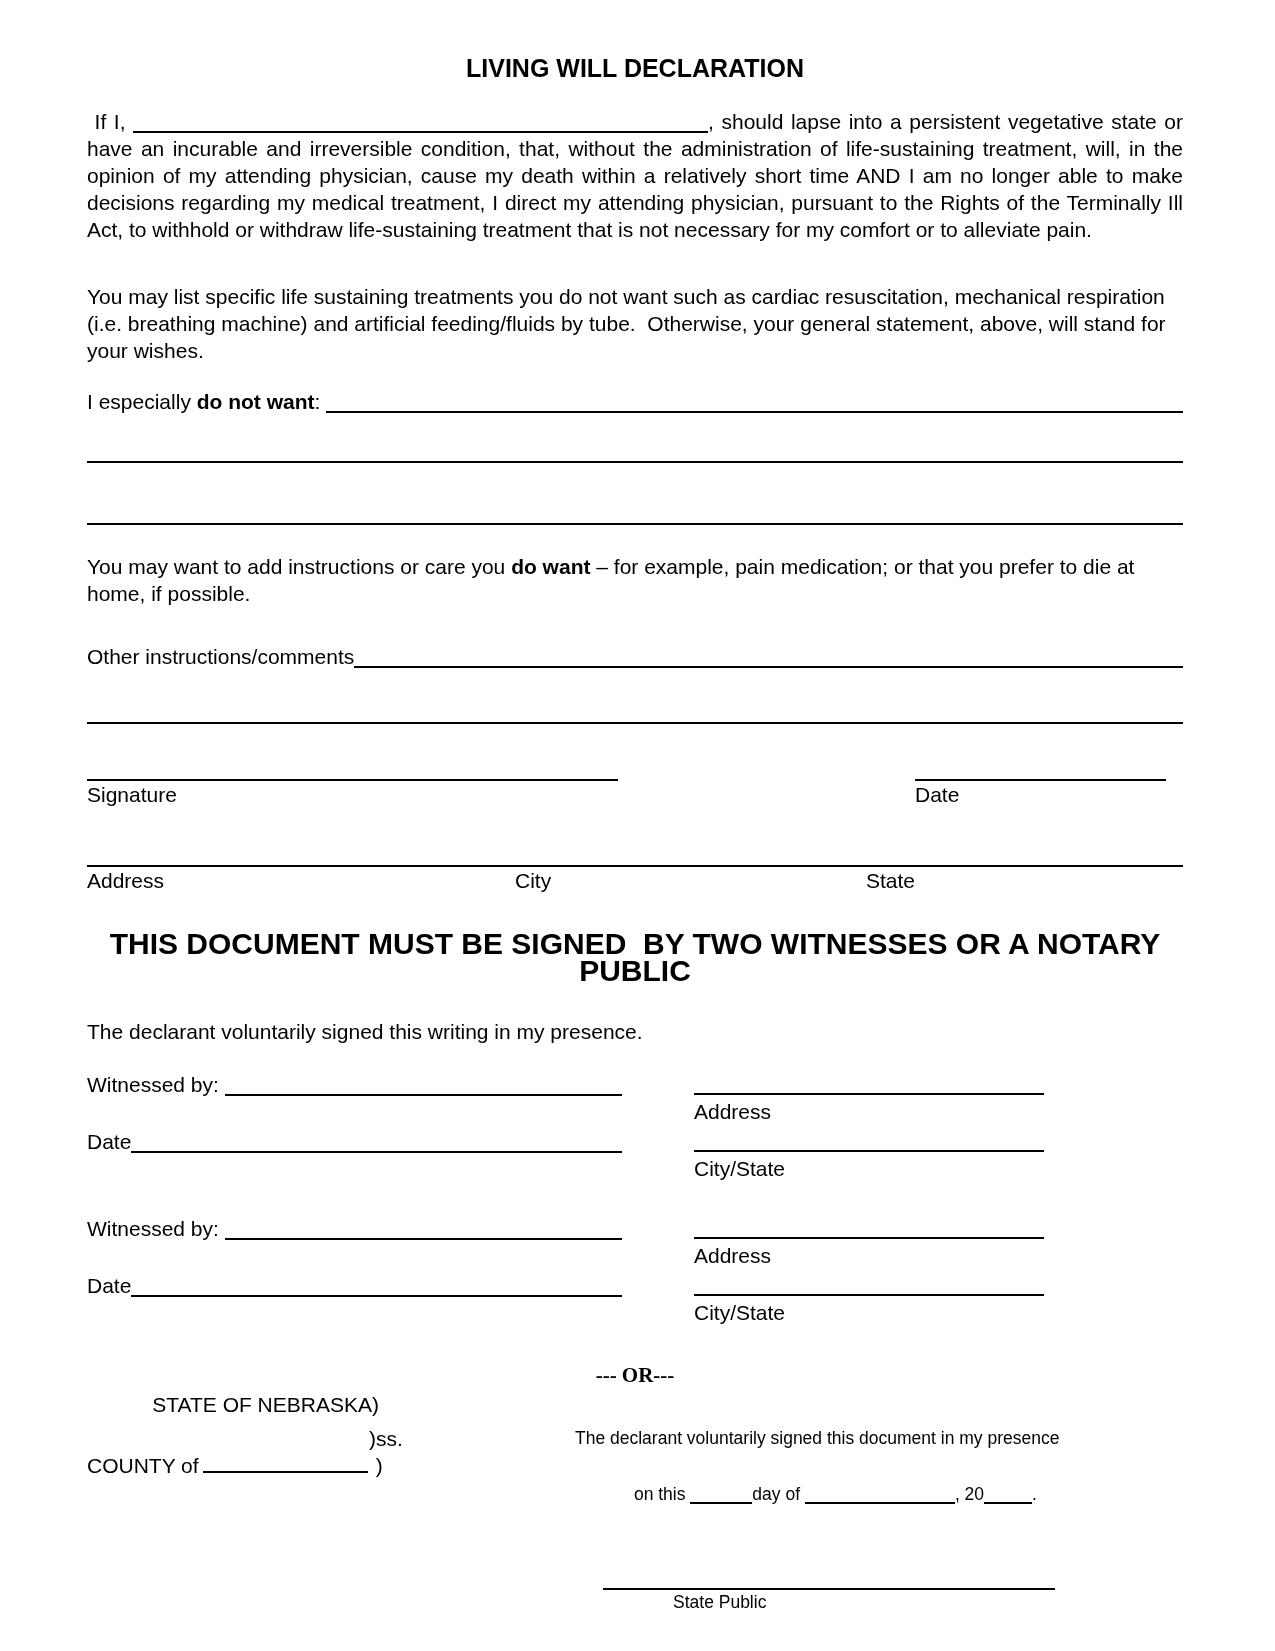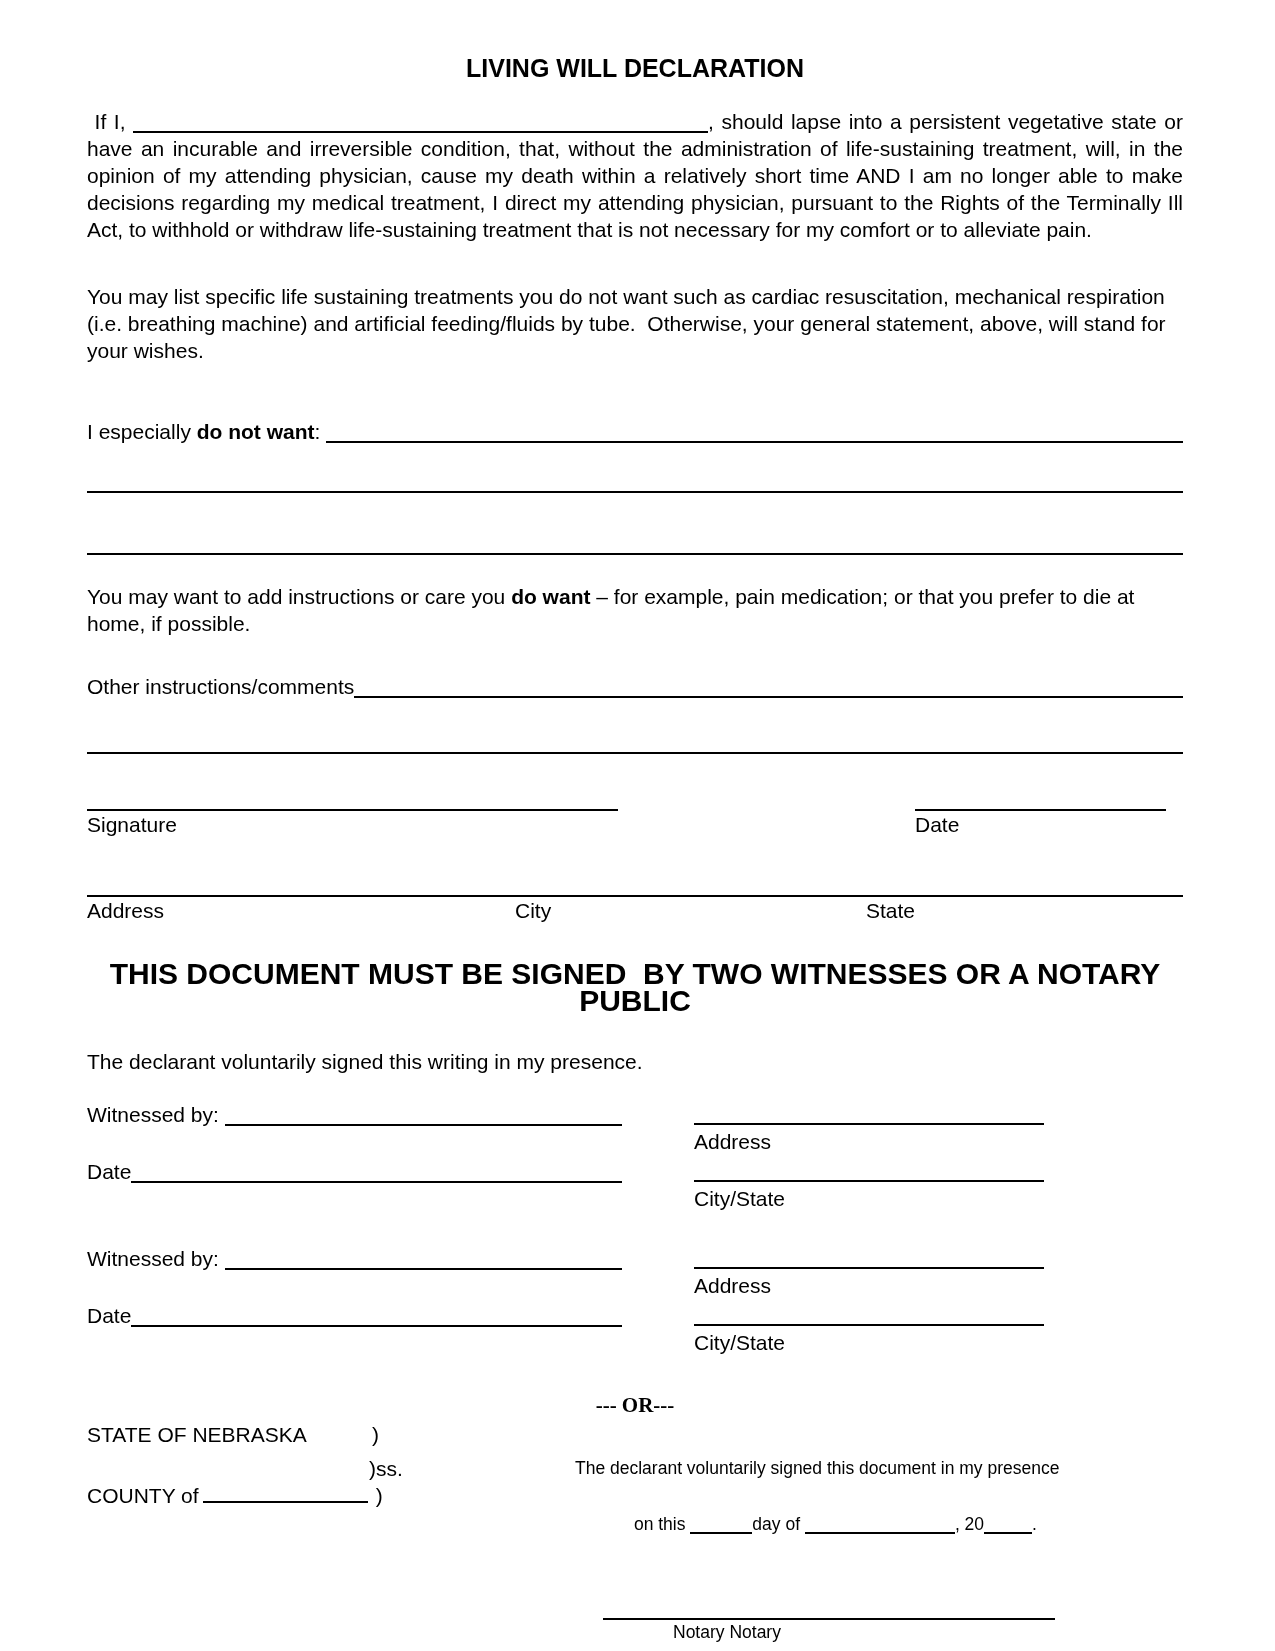--- a/index.html
+++ b/index.html
@@ -19,21 +19,21 @@
   .prewrap { white-space: pre-wrap; }
   .title {
     text-align: center;
     font-weight: bold;
     font-size: 25px;
     line-height: 27px;
     margin-bottom: 26px;
   }
   .para-justified { text-align: justify; margin-bottom: 40px; }
   .para { margin-bottom: 0; }
-  .p2 { margin-bottom: 54px; }
+  .p2 { margin-bottom: 24px; }
   .bold { font-weight: bold; }
   
   .blank {
     display: inline-block;
     border-bottom: 2px solid #000;
     height: 14px;
     vertical-align: -4px;
   }
   .blank-name { width: 575px; }
   
@@ -90,21 +90,21 @@
     text-align: center;
     font-weight: bold;
     height: 27px;
     font-family: Liberation Serif, serif;
   }
   
   .bottom-section { display: flex; align-items: flex-start; margin-top: 2px; }
   .left-block { flex: 0 0 470px; }
   .lb-row { height: 27px; display: flex; align-items: baseline; }
   .lb-row-2 { margin-top: 7px; }
-  .lb-spacer-285 { display: inline-block; width: 285px; }
+  .lb-spacer-285 { display: inline-block; width: 285px; text-align: right; }
   .lb-spacer-282 { display: inline-block; width: 282px; }
   .county-blank { width: 165px; margin-left: 4px; }
   .county-paren { margin-left: 8px; }
   .right-block { flex: 1 1 auto; font-size: 17.5px; line-height: 28px; margin-top: 33px; padding-left: 18px; }
   .rb-line2 { padding-left: 20px; }
   .ob-1 { width: 62px; }
   .ob-2 { width: 150px; }
   .ob-3 { width: 48px; }
   .notary-line {
     margin-top: 50px;
@@ -217,17 +217,17 @@
         <span class="blank county-blank"></span>
         <span class="county-paren">)</span>
       </div>
     </div>
     <div class="right-block">
       <div>The declarant voluntarily signed this document in my presence</div>
       <div class="rb-line2 prewrap">
         <span>on this </span><span class="blank ob-1"></span><span>day of </span><span class="blank ob-2"></span><span>, 20</span><span class="blank ob-3"></span><span>.</span>
       </div>
       <div class="notary-line"></div>
-      <div class="notary-label">Notary Notary</div>
+      <div class="notary-label">State Public</div>
     </div>
   </div>
 
 </div>
 
 </body></html>

